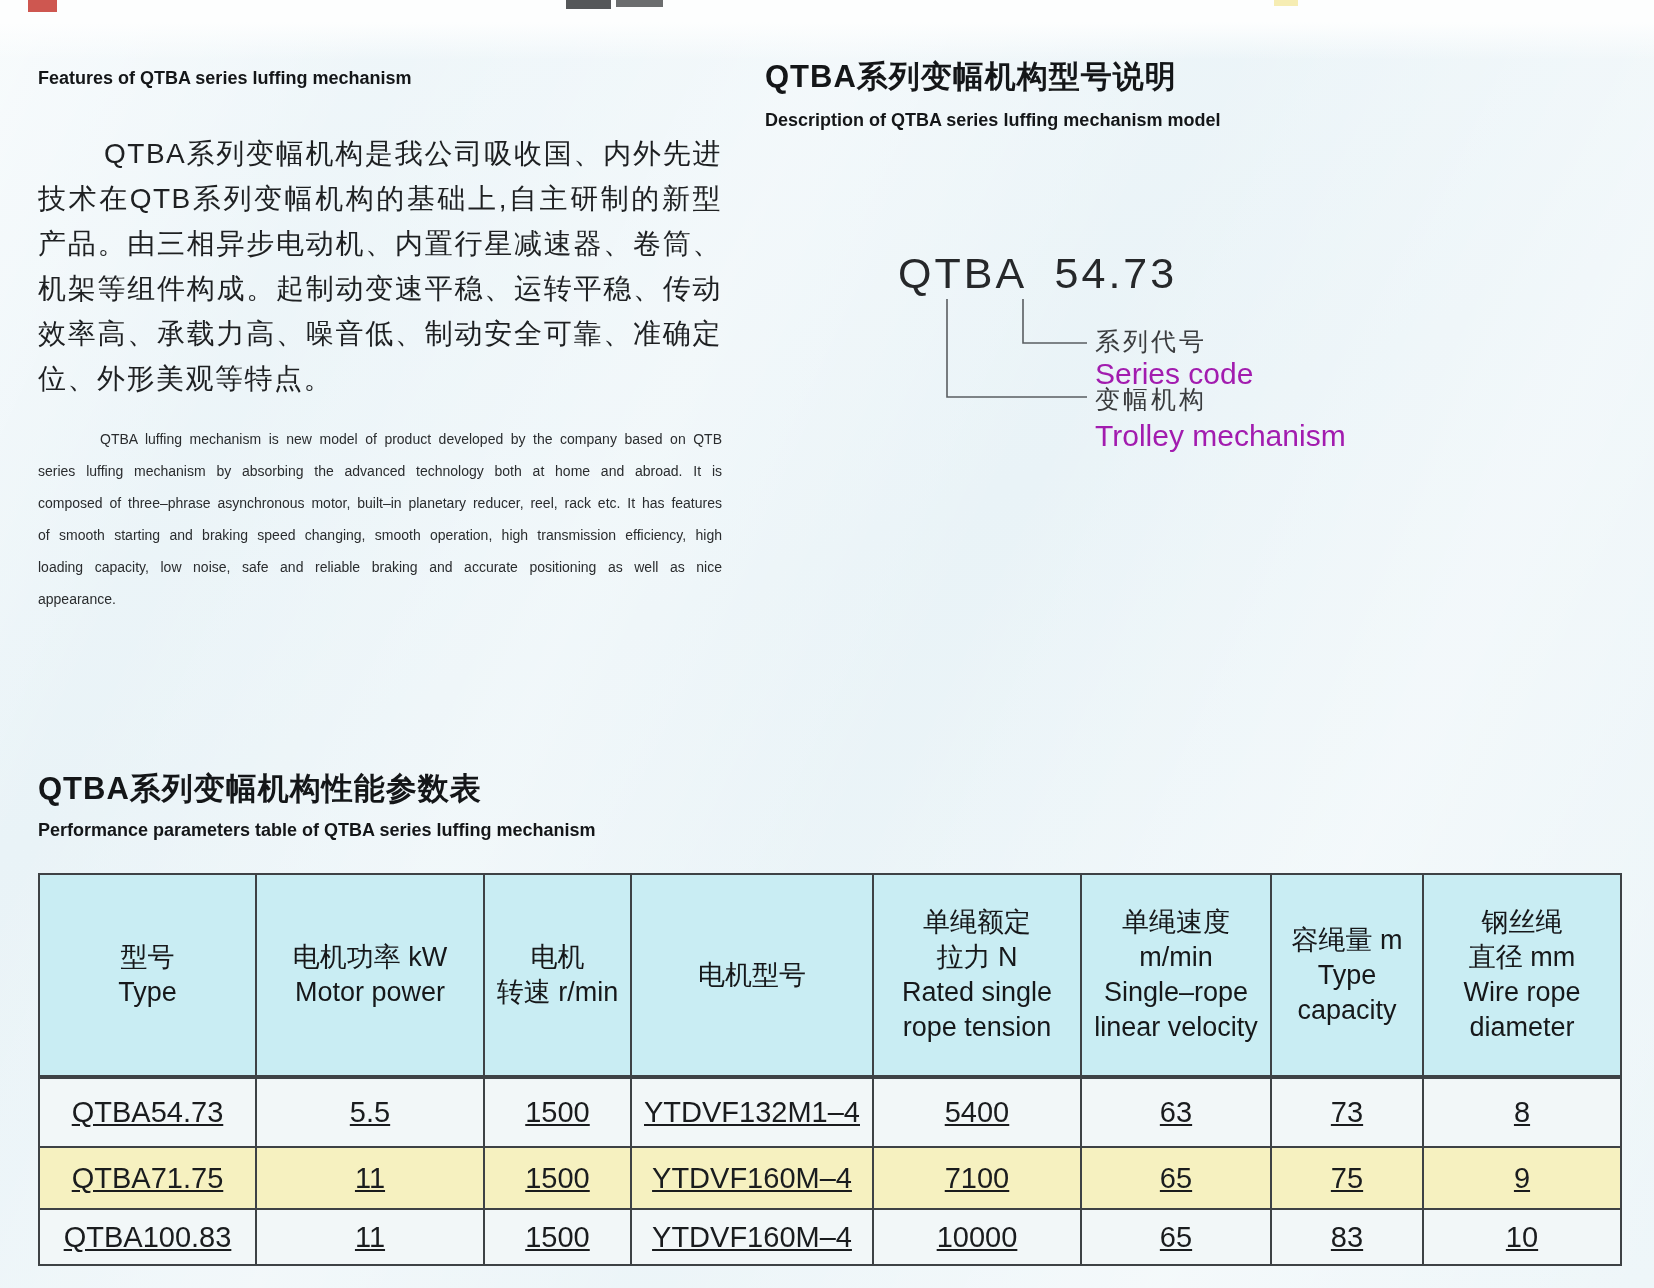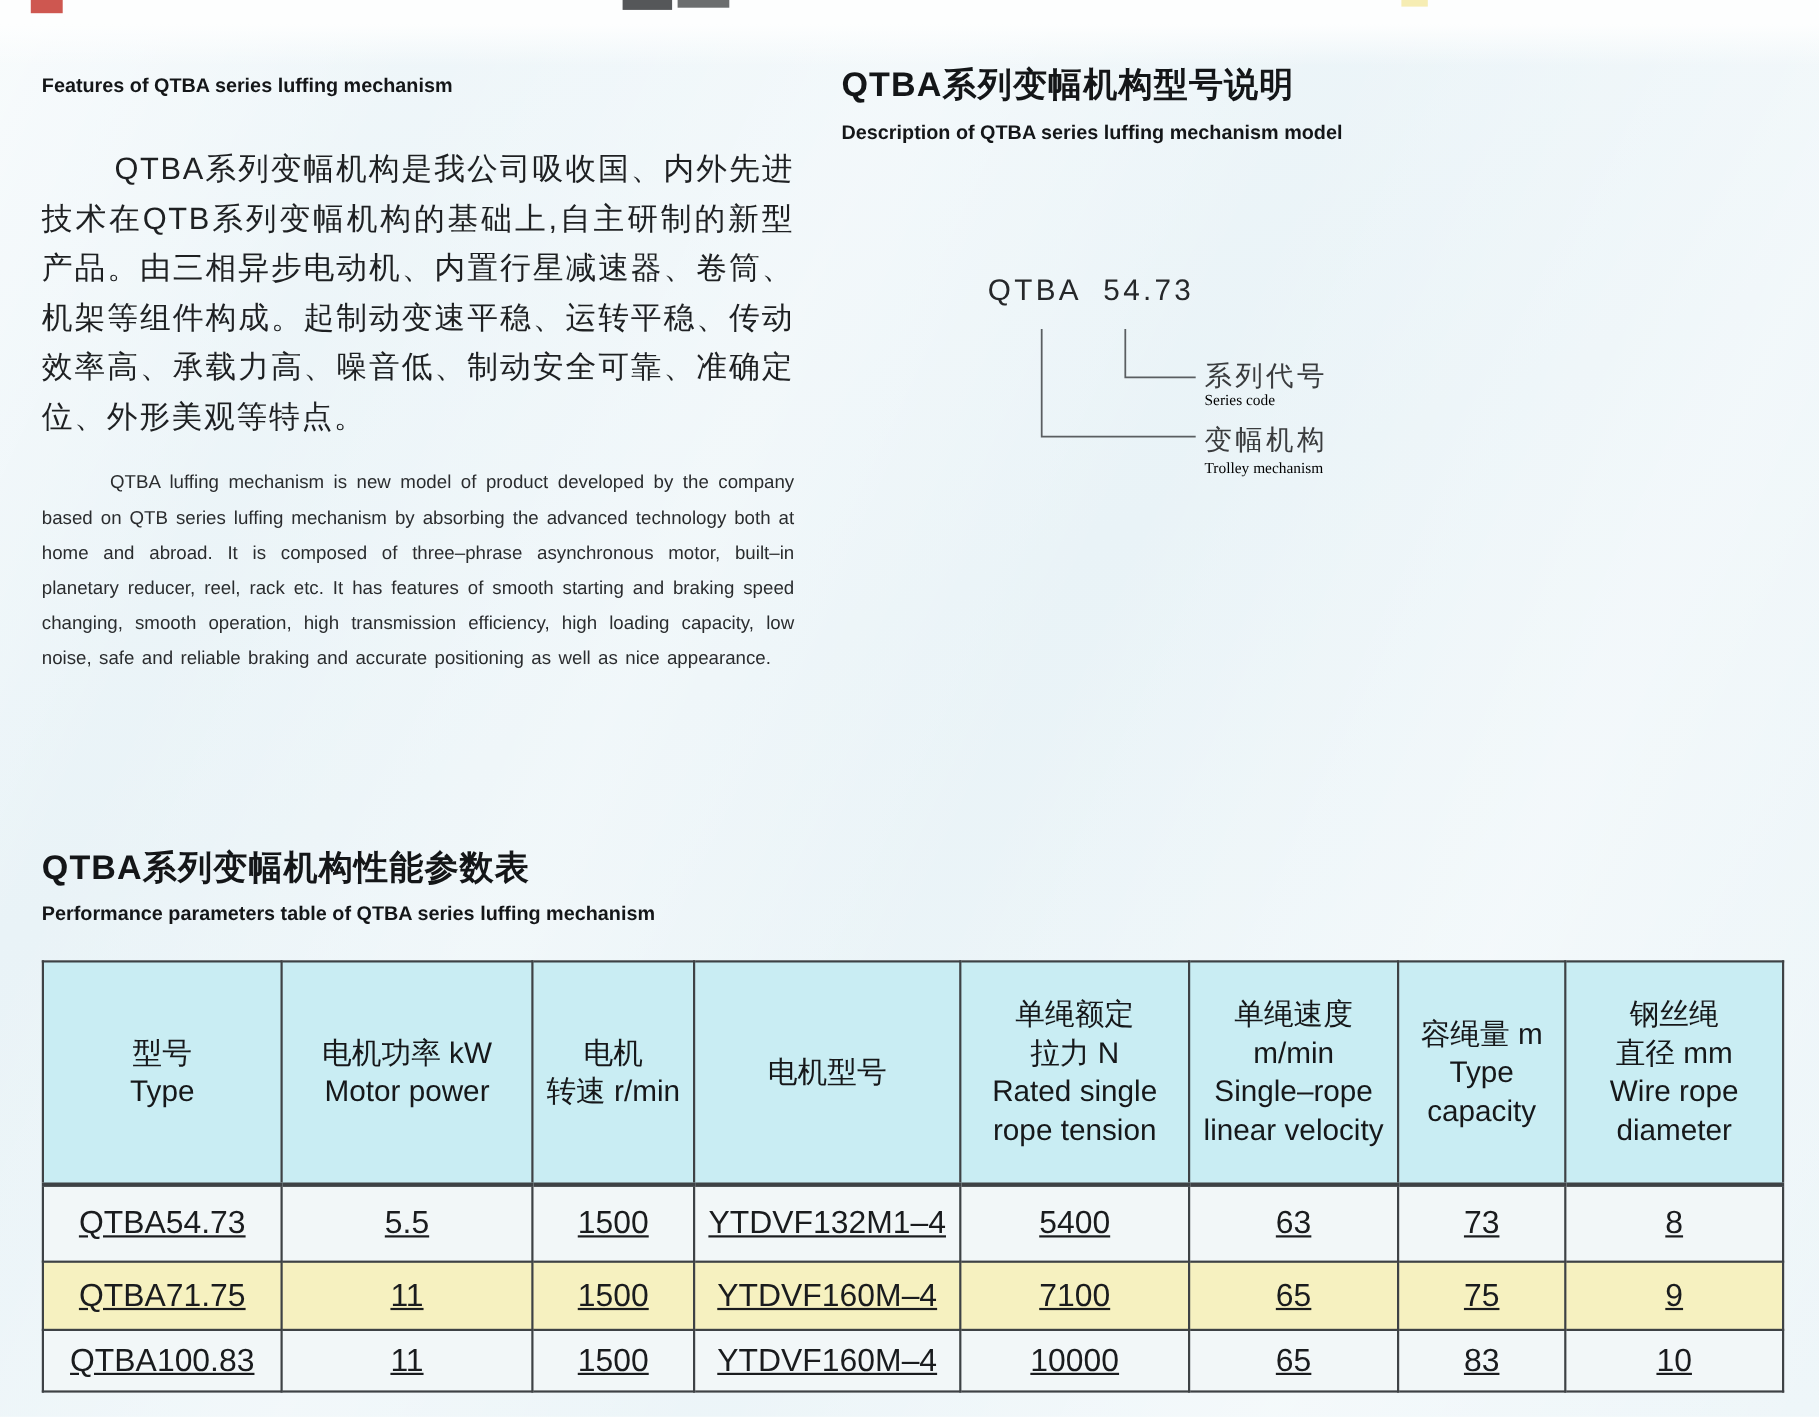--- a/index.html
+++ b/index.html
@@ -21,35 +21,35 @@
   .col-right { position:absolute; left:765px; top:56px; width:870px; }
 
   .h-zh { font-size:31px; font-weight:bold; letter-spacing:1px; color:#141618; }
   .h-en { font-size:18px; font-weight:bold; margin-top:12px; color:#141618; }
 
   .para-zh {
     margin-top:42px; font-size:28px; line-height:45px; letter-spacing:1.5px;
     text-align:justify; text-indent:66px; color:#1e2022;
   }
   .para-en {
-    margin-top:22px; font-size:17px; line-height:32px;
+    margin-top:22px; font-size:14px; line-height:32px;
     text-align:justify; text-indent:62px; color:#2a2c2e;
     word-spacing:2px;
   }
 
   
   .diagram { position:relative; margin-top:0; height:330px; }
   .model-code {
     position:absolute; left:133px; top:118px;
-    font-size:27px; letter-spacing:3px; color:#26282a; white-space:pre;
+    font-size:43px; letter-spacing:3px; color:#26282a; white-space:pre;
   }
   .diagram svg { position:absolute; left:0; top:0; }
   .dlabel { position:absolute; left:330px; white-space:nowrap; }
   .dlabel.zh { font-family:"DejaVu Serif", serif; font-size:25px; color:#3a3c3e; letter-spacing:3px; }
-  .dlabel.en { font-family:Liberation Serif, serif; font-size:14px; color:#000000; }
+  .dlabel.en { font-family:Liberation Sans, sans-serif; font-size:30px; color:#a21caf; }
   .lbl-series-zh  { top:194px; }
   .lbl-series-en  { top:226px; }
   .lbl-trolley-zh { top:252px; }
   .lbl-trolley-en { top:288px; }
 
   
   .tbl-titles { position:absolute; left:38px; top:768px; }
   .tbl-titles .h-en { margin-top:10px; }
 
   table.params {

